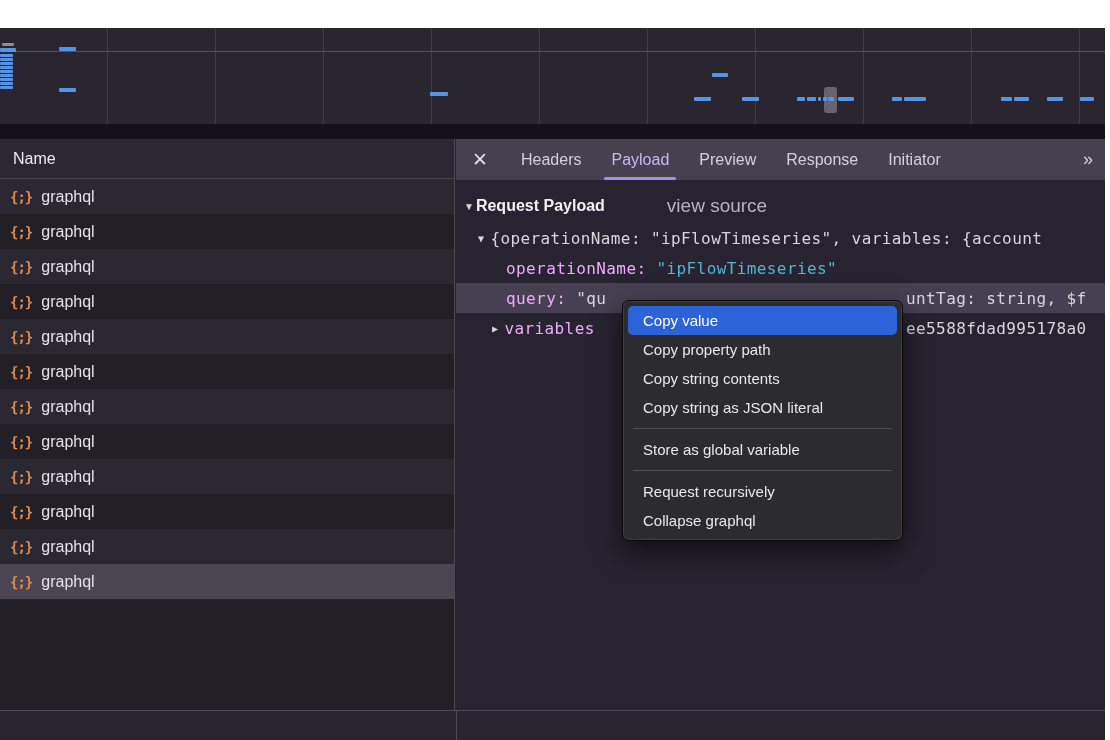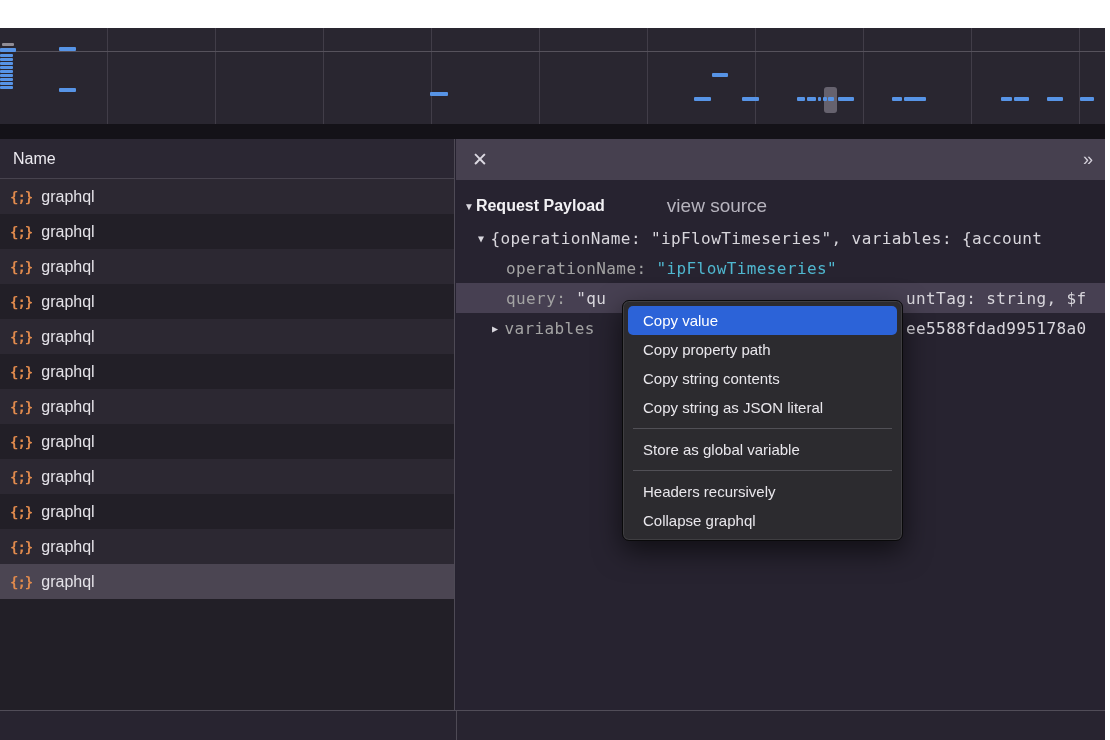--- a/index.html
+++ b/index.html
@@ -39,21 +39,21 @@
   .tab-overflow { margin-left:auto; margin-right:14px; color:#d5d1db; font-size:18px; letter-spacing:-2px; }
 
   .section-header { display:flex; align-items:center; margin:15px 0 6px 8px; }
   .tri { color:#d9d7de; font-size:10px; margin-right:2px; }
   .section-title { color:#f2f1f4; font-size:16px; font-weight:bold;text-align:right; }
   .view-source { color:#b7b4be; font-size:19px; margin-left:62px; }
 
   .tree { font-family:"DejaVu Sans Mono", monospace; font-size:16px; letter-spacing:.4px; color:#d8d6dc; }
   .tree-line { position:relative; height:30px; display:flex; align-items:center; white-space:nowrap; overflow:hidden; }
   .tree-line .tri { font-size:10px; margin-right:6px; }
-  .t-key { color:#a3a3a3; }
+  .t-key { color:#f0abfc; }
   .t-str { color:#4fb7cf; }
   .t-plain { color:#d8d6dc; }
   .hl-row { background:#474052; }
   .right-seg { position:absolute; left:450px; right:0; overflow:hidden; white-space:nowrap; }
   .ind-1 { padding-left:22px; }
   .ind-2 { padding-left:50px; }
   .ind-2b { padding-left:36px; }
 
   
   .footer-divider { position:absolute; left:0; top:682px; width:1105px; height:1px; background:#514d58; }
@@ -174,20 +174,27 @@
           <div class="req-row selected">
             <span class="json-icon">{;}</span>
             <span>graphql</span>
           </div>
         </div>
     </div>
 
     <div class="right-panel">
       <div class="tab-bar">
         <span class="close-x">✕</span>
+        <span id="tabs-holder" style="display:flex;">
+            <span class="tab">Headers</span>
+            <span class="tab active">Payload</span>
+            <span class="tab">Preview</span>
+            <span class="tab">Response</span>
+            <span class="tab">Initiator</span>
+          </span>
         <span class="tab-overflow">»</span>
       </div>
 
       <div class="section-header">
         <span class="tri">▼</span>
         <span class="section-title">Request Payload</span>
         <span class="view-source">view source</span>
       </div>
 
       <div class="tree">
@@ -218,17 +225,17 @@
     <div class="bottom-bar"></div>
 
     <div class="context-menu" id="ctx-menu">
         <div class="menu-item highlighted">Copy value</div>
         <div class="menu-item">Copy property path</div>
         <div class="menu-item">Copy string contents</div>
         <div class="menu-item">Copy string as JSON literal</div>
         <div class="menu-sep"></div>
         <div class="menu-item">Store as global variable</div>
         <div class="menu-sep"></div>
-        <div class="menu-item">Headers recursively</div>
+        <div class="menu-item">Request recursively</div>
         <div class="menu-item">Collapse graphql</div>
       </div>
   </div>
 </div>
 
 </body></html>

